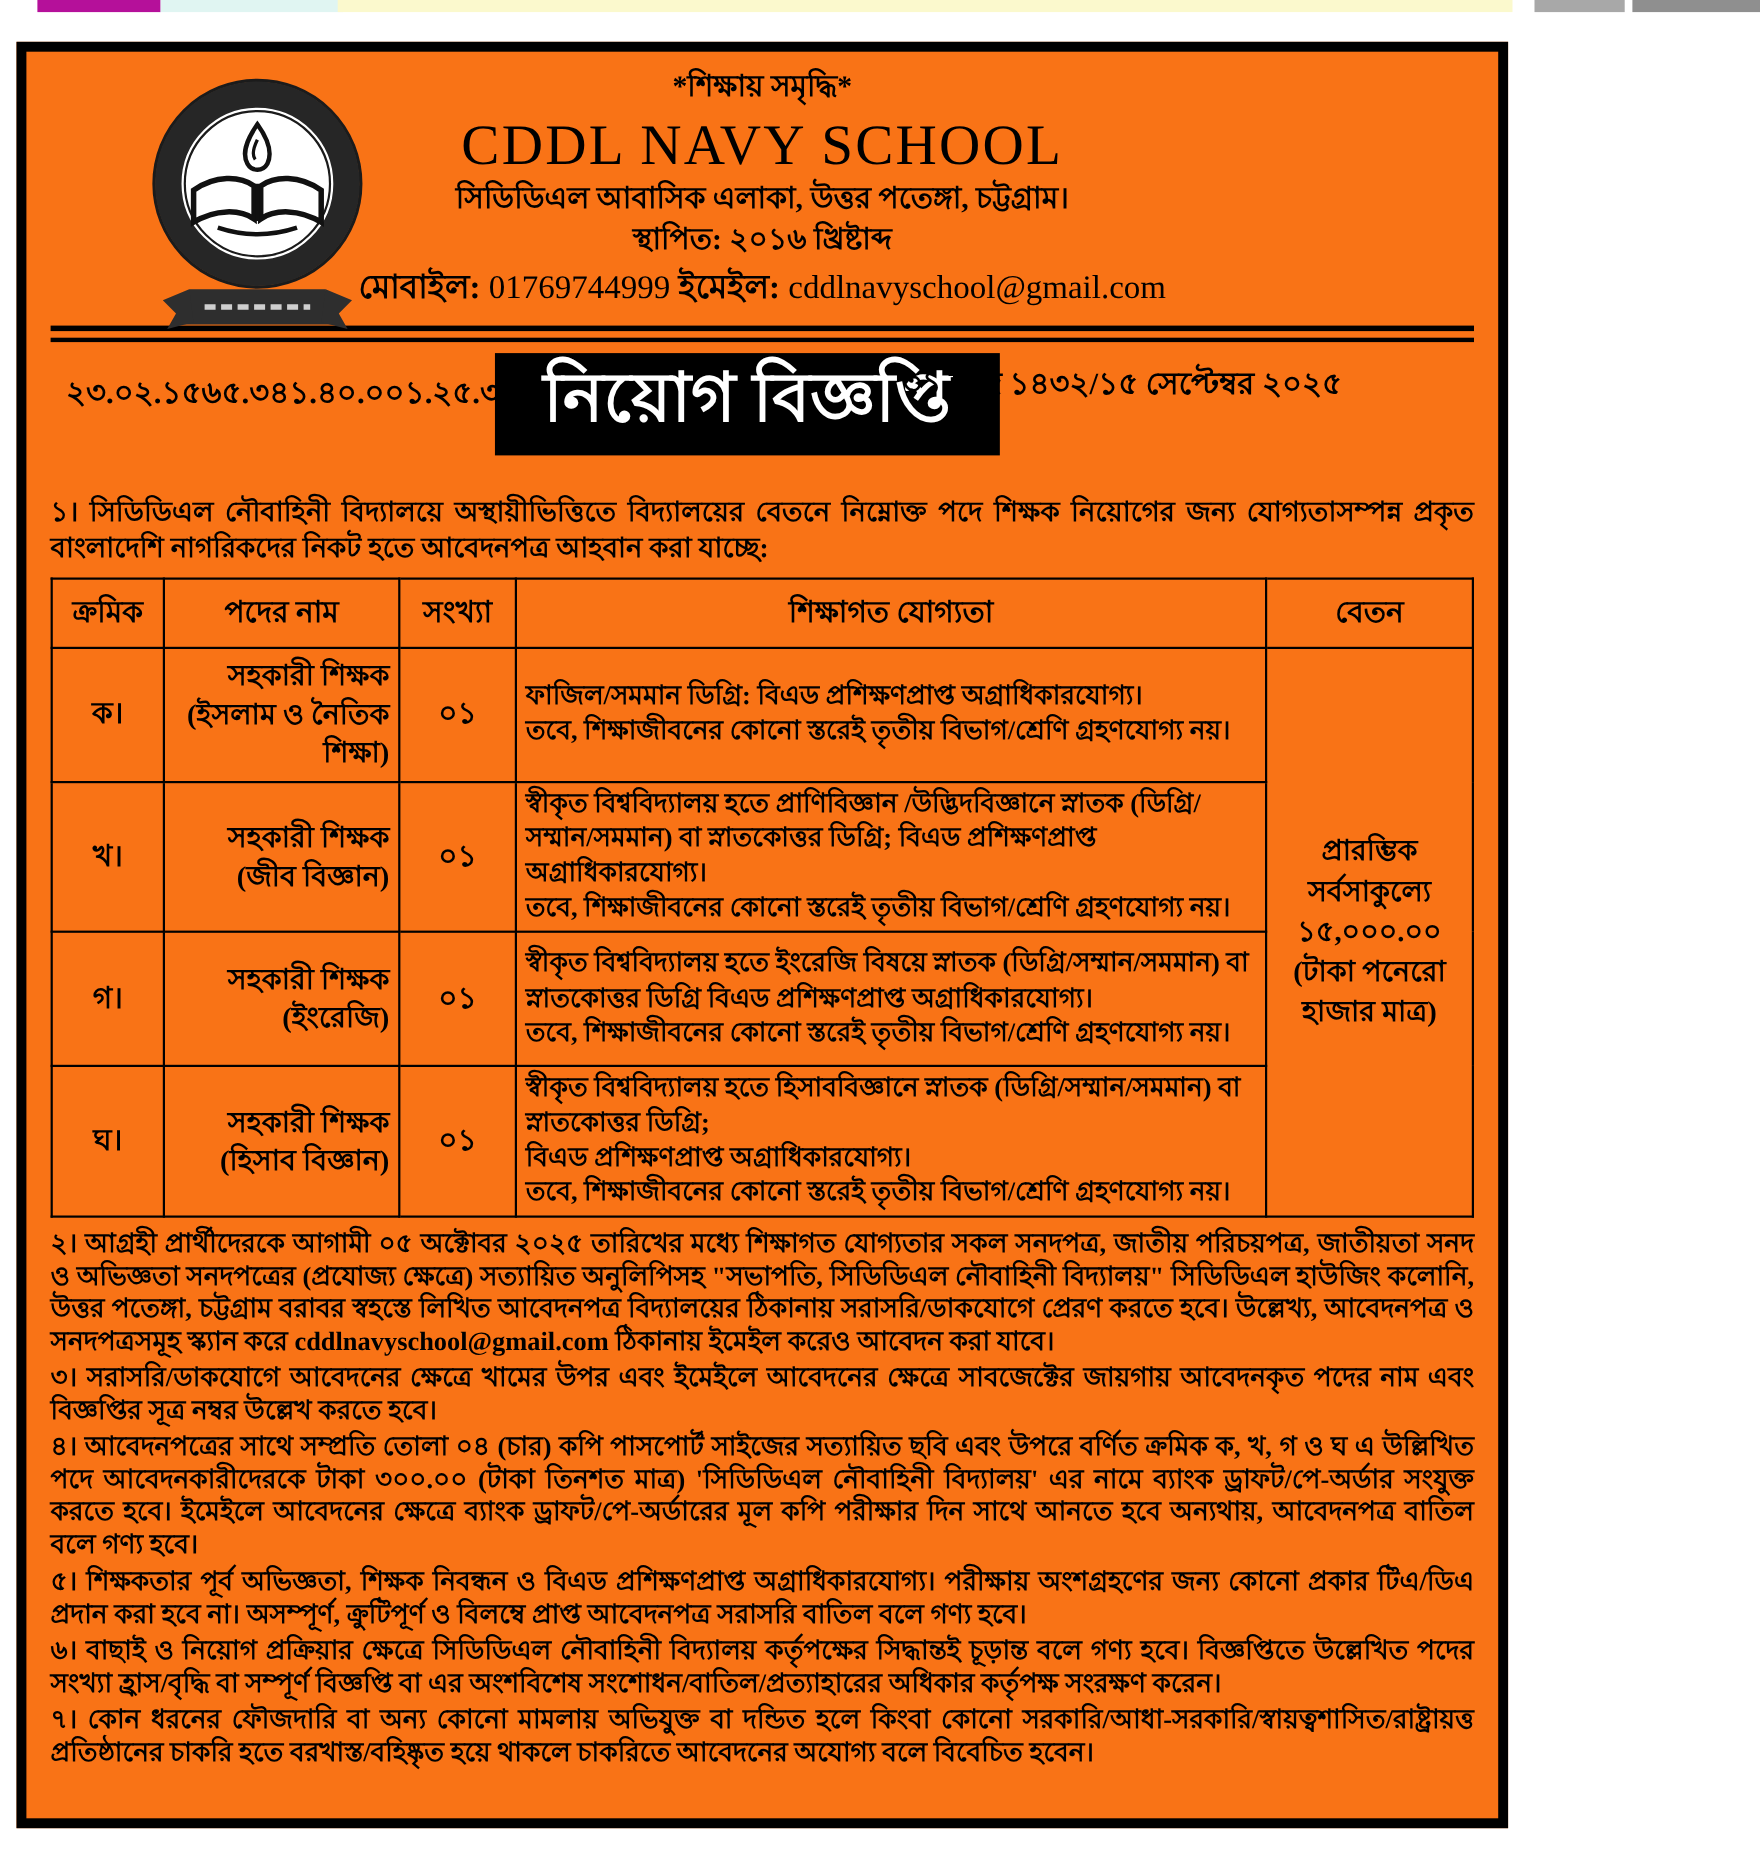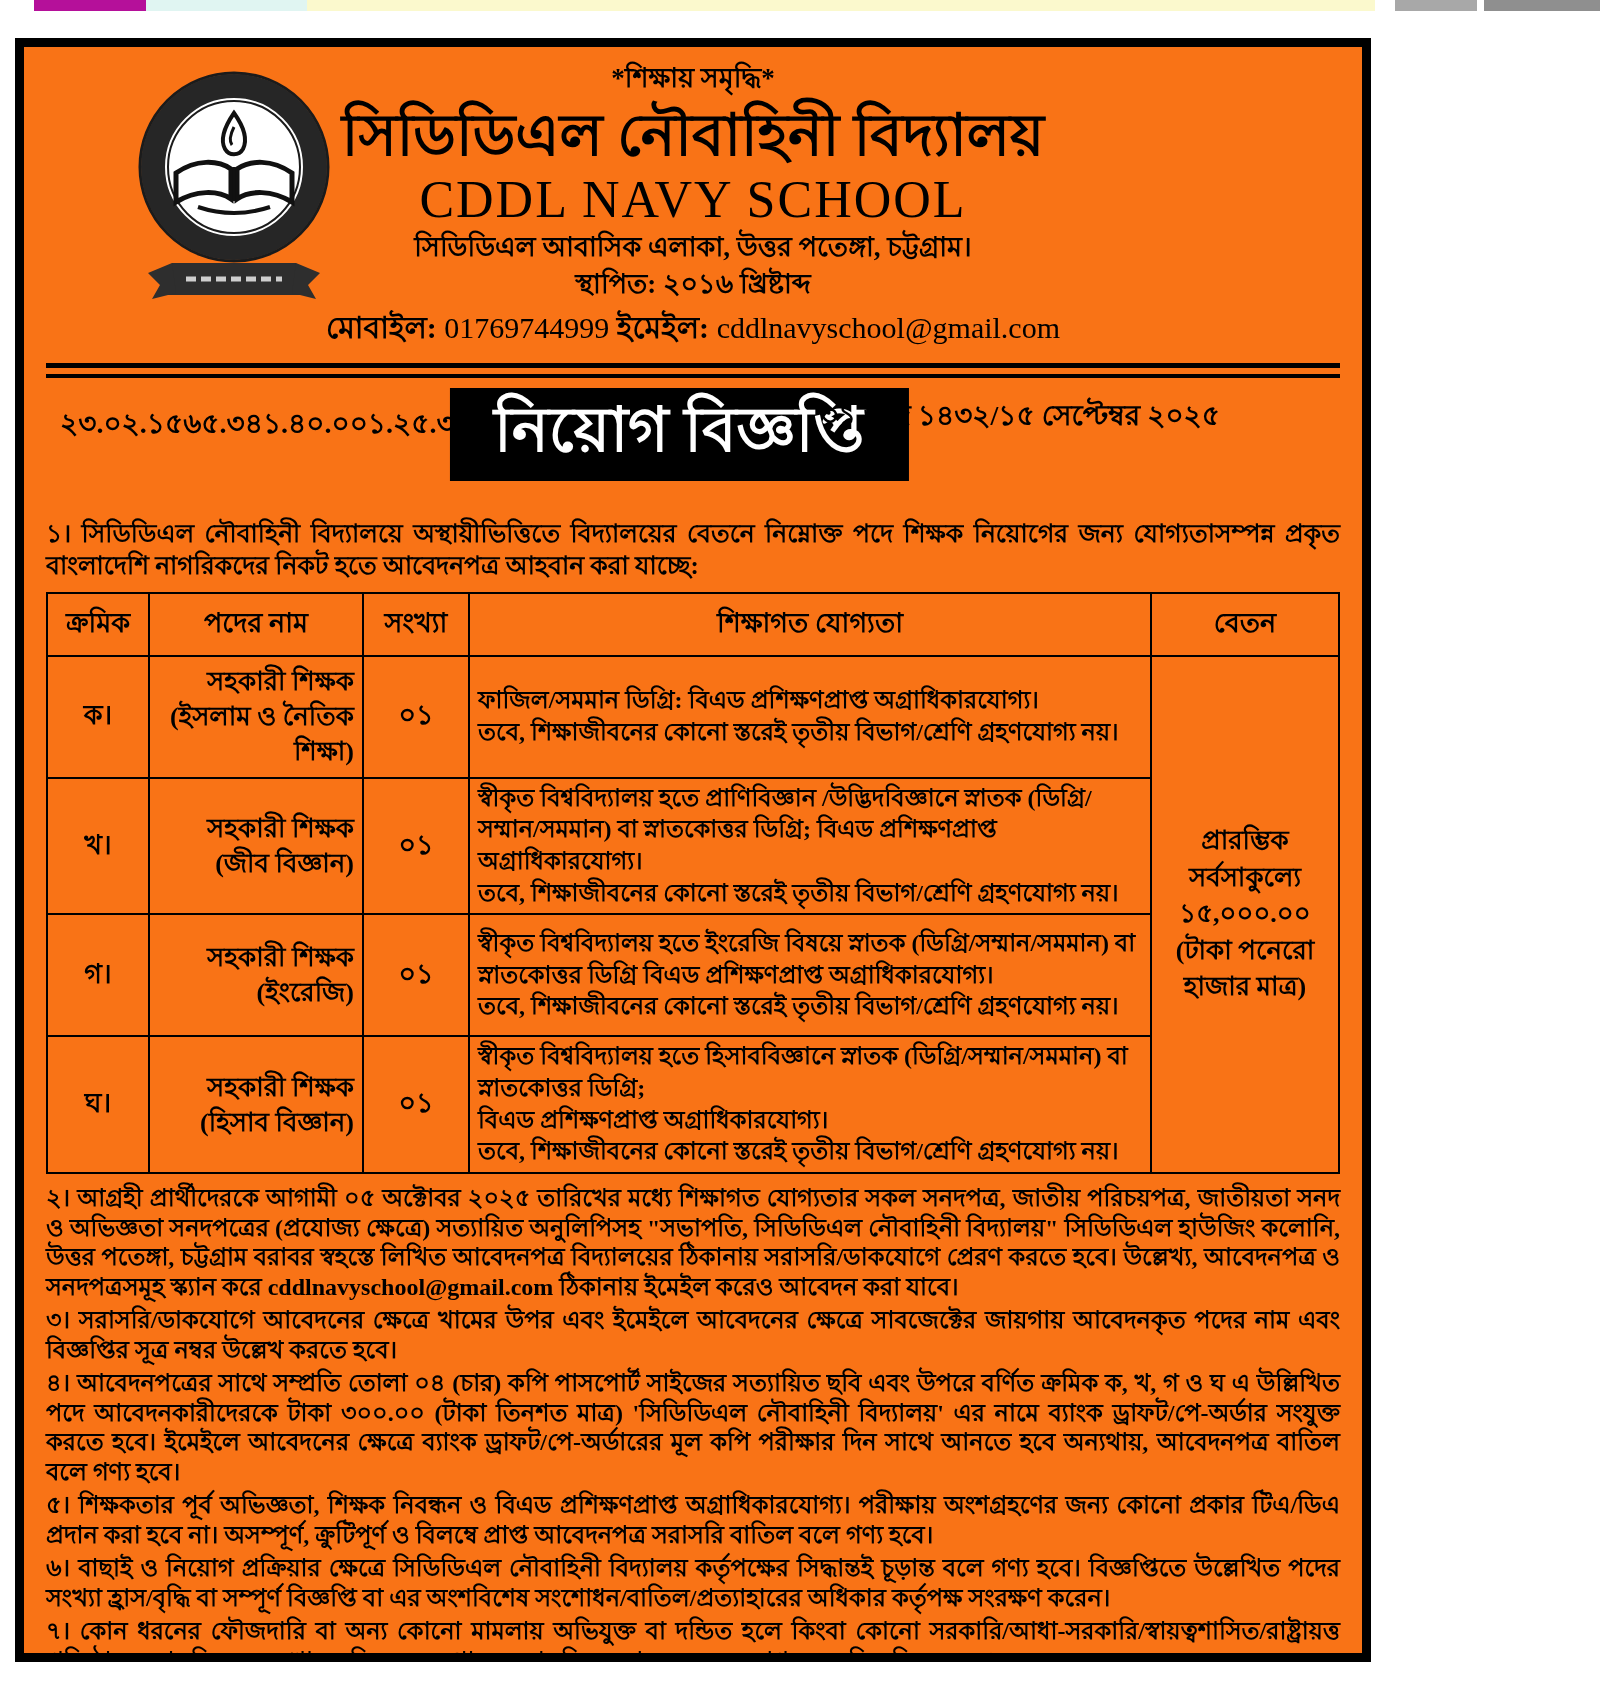--- a/index.html
+++ b/index.html
@@ -93,21 +93,20 @@
           <line x1="96" y1="100" x2="96" y2="134" stroke="#111" stroke-width="3"></line>
           <path d="M60 140 Q96 152 132 140" fill="none" stroke="#111" stroke-width="4"></path>
 
           <path d="M34 196 L158 196 L164 228 L28 228 Z" fill="#2e2e2e"></path>
           <path d="M34 196 L10 206 L22 218 L14 232 L38 226 Z" fill="#2e2e2e"></path>
           <path d="M158 196 L182 206 L170 218 L178 232 L154 226 Z" fill="#2e2e2e"></path>
           <line x1="48" y1="212" x2="144" y2="212" stroke="#cfcfcf" stroke-width="5" stroke-dasharray="10 5"></line>
         </svg>
       </div>
       <div class="motto">*শিক্ষায় সমৃদ্ধি*</div>
-      <div class="school-bn">সিডিডিএল নৌবাহিনী বিদ্যালয়</div>
       <div class="school-en">CDDL NAVY SCHOOL</div>
       <div class="addr">সিডিডিএল আবাসিক এলাকা, উত্তর পতেঙ্গা, চট্টগ্রাম।</div>
       <div class="estd">স্থাপিত: ২০১৬ খ্রিষ্টাব্দ</div>
       <div class="contact">
         <span>মোবাইল:</span>
         <span class="latin">01769744999</span>
         <span>ইমেইল:</span>
         <span class="latin">cddlnavyschool@gmail.com</span>
       </div>
     </div>

